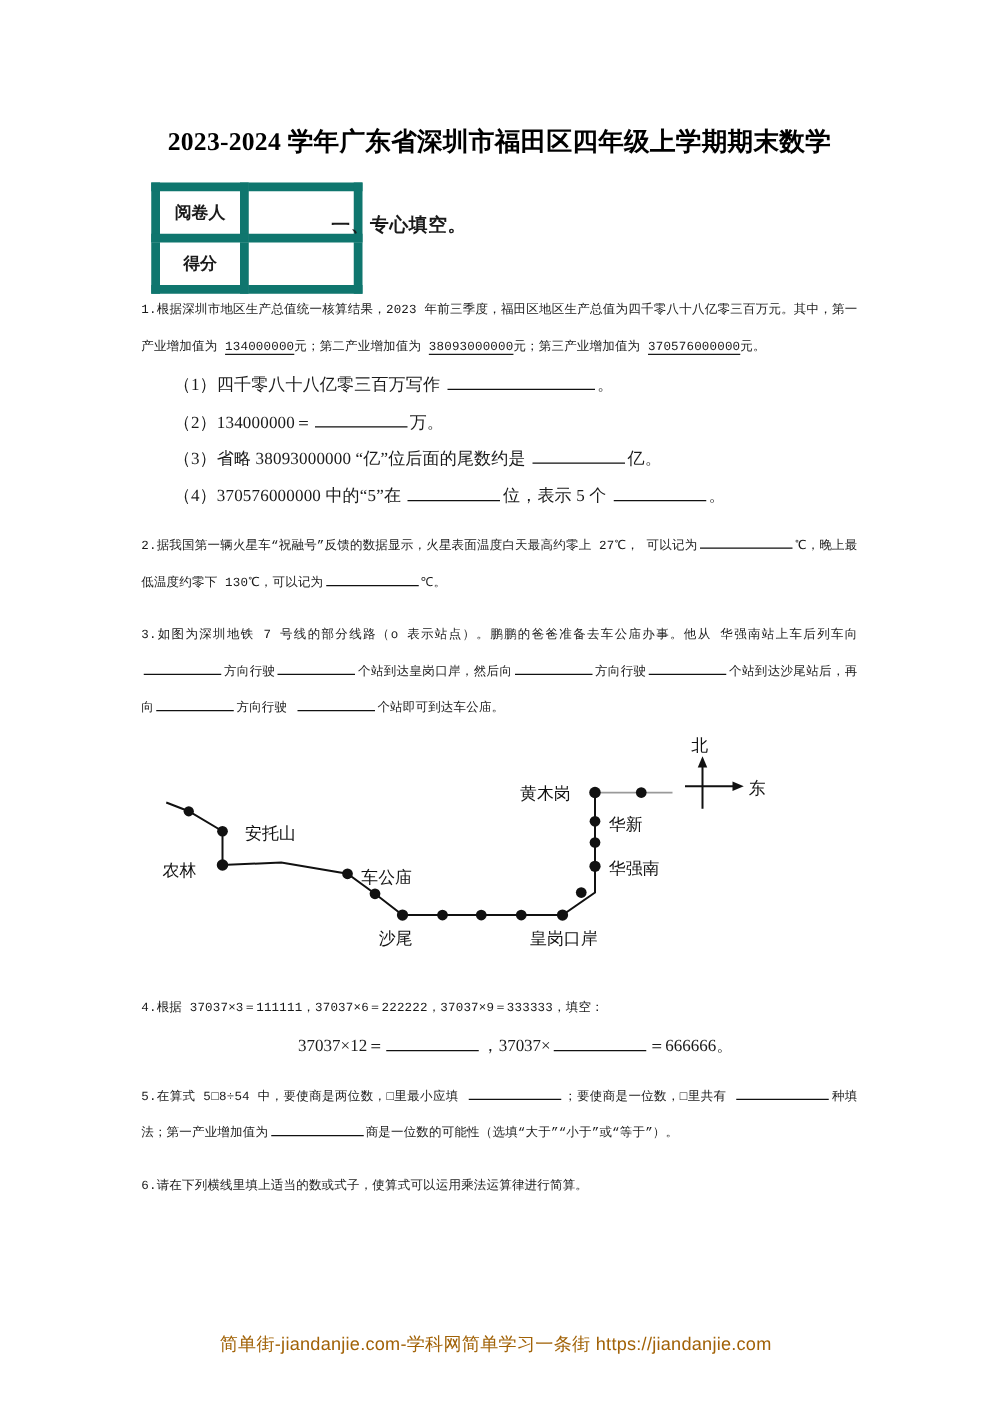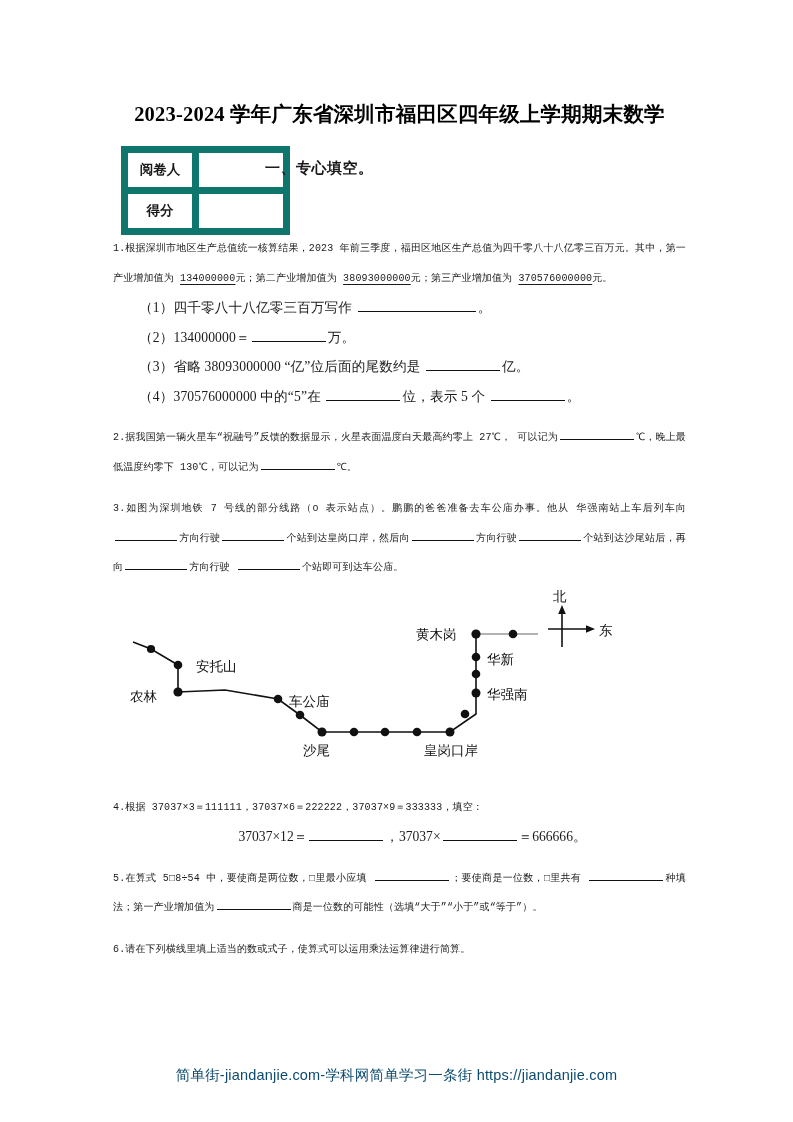--- a/index.html
+++ b/index.html
@@ -55,21 +55,21 @@
     font-size: 13.5px;
     font-weight: bold;
     text-align: center;
     font-family: "Liberation Sans", sans-serif;
   }
   .score-table td.label-cell { width: 62px; }
   .score-table td.blank-cell { width: 82px; }
   .section-head {
     position: absolute;
     left: 152px;
-    top: 13px;
+    top: 25px;
     font-size: 15px;
     font-weight: bold;
     letter-spacing: 0.5px;
   }
   
   .q {
     font-size: 10px;
     line-height: 29.5px;
     margin-top: 12px;
     text-align: justify;
@@ -110,21 +110,21 @@
   }
   .figure svg { display: block; }
   
   .footer {
     position: absolute;
     left: 0;
     top: 1066px;
     width: 793px;
     text-align: center;
     font-size: 14.5px;
-    color: #0c4a6e;
+    color: #a16207;
     font-family: "Liberation Sans", sans-serif;
     letter-spacing: 0.2px;
   }
 </style>
 </head>
 <body>
 
 <div class="page">
 
   <div class="content">

